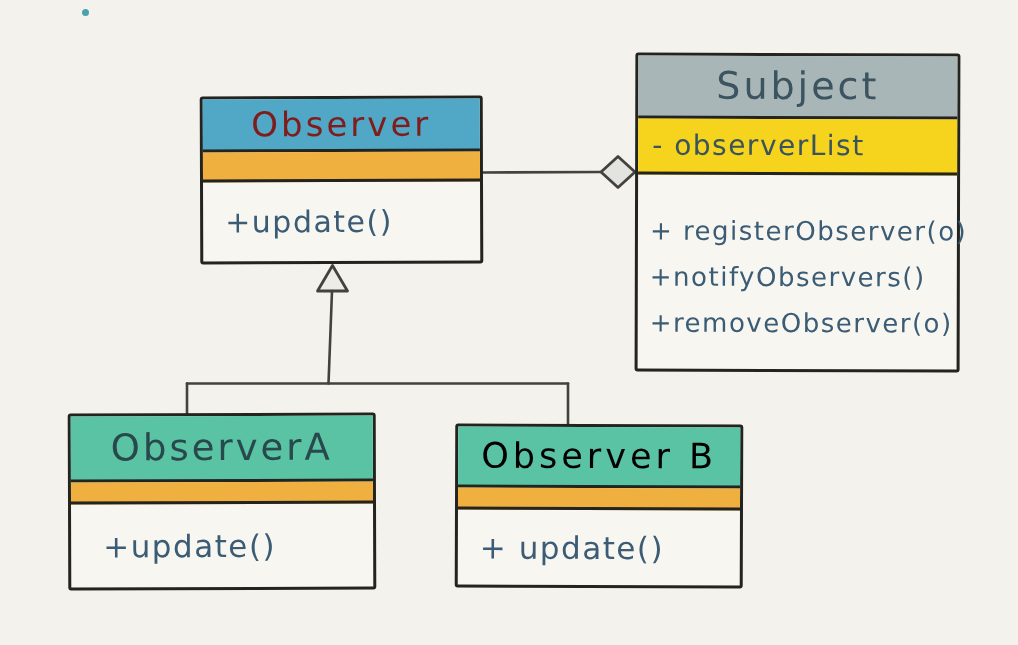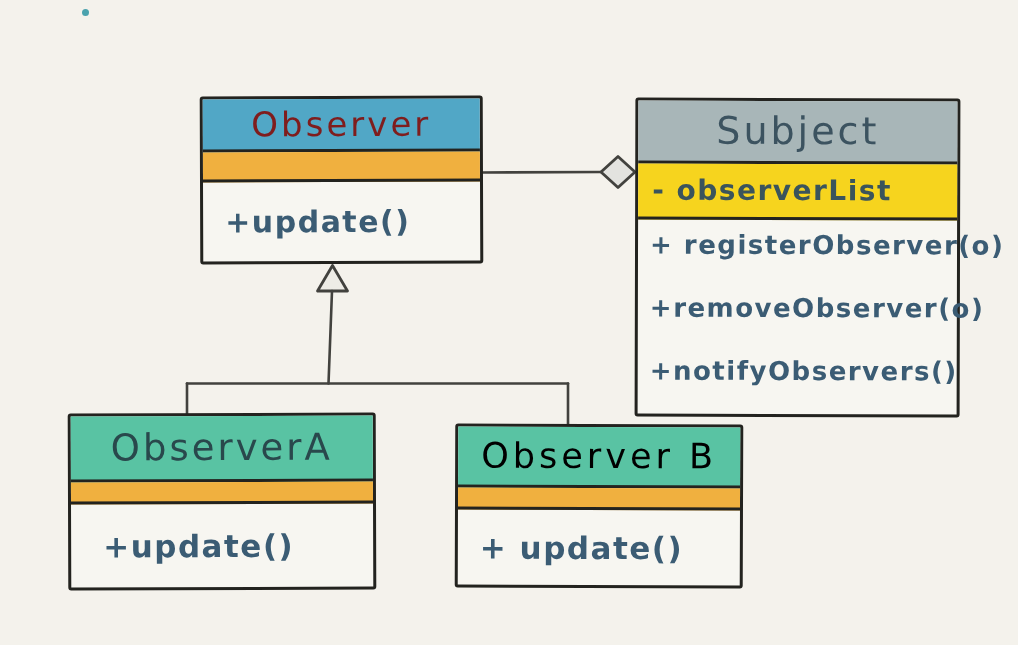--- a/index.html
+++ b/index.html
@@ -50,34 +50,33 @@
   .uml-body {
     flex: 1;
     display: flex;
     flex-direction: column;
     justify-content: center;
     color: #3b5c74;
   }
   .method-line {
     letter-spacing: 1.5px;
     white-space: nowrap;
-    font-weight: bold;
   }
 
   
   .box-observer { left: 200px; top: 96px; width: 283px; height: 168px; transform: rotate(-0.2deg); }
   .box-observer .uml-header { height: 50px; background: #51a7c6; font-size: 34px; }
   .box-observer .uml-attrs  { height: 27px; background: #f0b03f; }
   .box-observer .uml-body   { font-size: 30px; padding-left: 22px; }
 
   
-  .box-subject { left: 635px; top: 53px; width: 325px; height: 319px; transform: rotate(0.15deg); margin-top: 45px; }
+  .box-subject { left: 635px; top: 53px; width: 325px; height: 319px; transform: rotate(0.15deg); }
   .box-subject .uml-header { height: 60px; background: #a8b6b8; font-size: 38px; color: #3c5360; }
   .box-subject .uml-attrs  { height: 53px; background: #f6d41e; font-size: 28px; padding-left: 14px; letter-spacing: 1px; }
-  .box-subject .uml-body   { font-size: 26px; justify-content: flex-start; padding: 10px 0 0 12px; gap: 33px; }
+  .box-subject .uml-body   { font-size: 26px; justify-content: center; padding: 10px 0 0 12px; gap: 16px; }
 
   
   .box-observer-a { left: 68px; top: 413px; width: 308px; height: 177px; transform: rotate(-0.2deg); }
   .box-observer-a .uml-header { height: 63px; background: #59c3a3; font-size: 37px; color: #29484c; }
   .box-observer-a .uml-attrs  { height: 19px; background: #f0b03f; }
   .box-observer-a .uml-body   { font-size: 31px; padding-left: 32px; }
 
   
   .box-observer-b { left: 455px; top: 424px; width: 288px; height: 164px; transform: rotate(0.2deg); }
   .box-observer-b .uml-header { height: 58px; background: #59c3a3; font-size: 35px; color: #000000; letter-spacing: 4px; }
@@ -120,22 +119,22 @@
     </div>
   </div>
 
   <div class="uml-box box-subject">
     <div class="uml-header">Subject</div>
     <div class="uml-attrs">
       <span class="method-line">- observerList</span>
     </div>
     <div class="uml-body">
       <div class="method-line">+ registerObserver(o)</div>
+      <div class="method-line">+notifyObservers()</div>
       <div class="method-line">+removeObserver(o)</div>
-      <div class="method-line">+notifyObservers()</div>
     </div>
   </div>
 
   <div class="uml-box box-observer-a">
     <div class="uml-header">ObserverA</div>
     <div class="uml-attrs"></div>
     <div class="uml-body">
       <div class="method-line">+update()</div>
     </div>
   </div>

